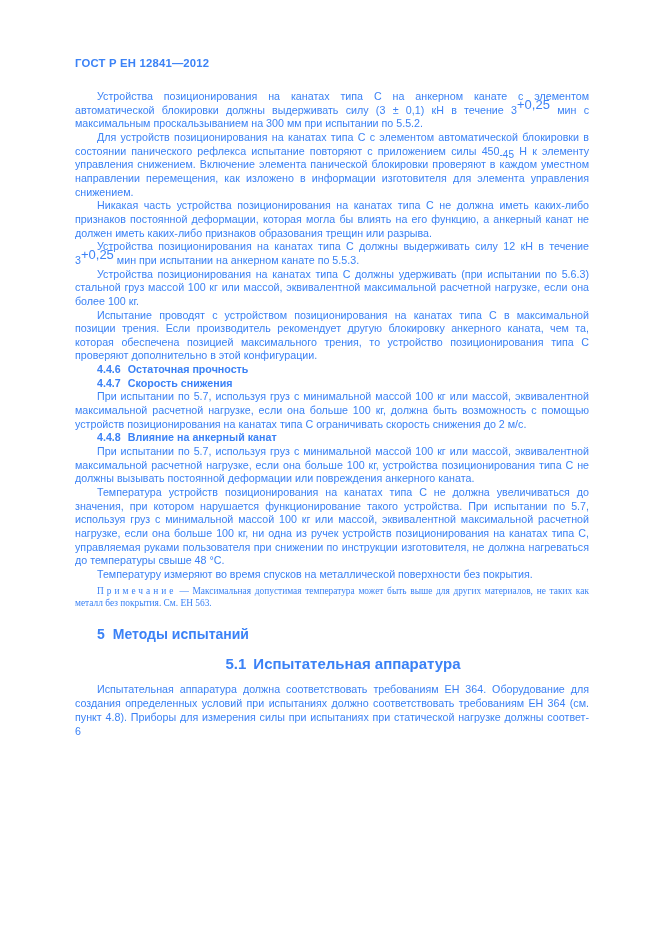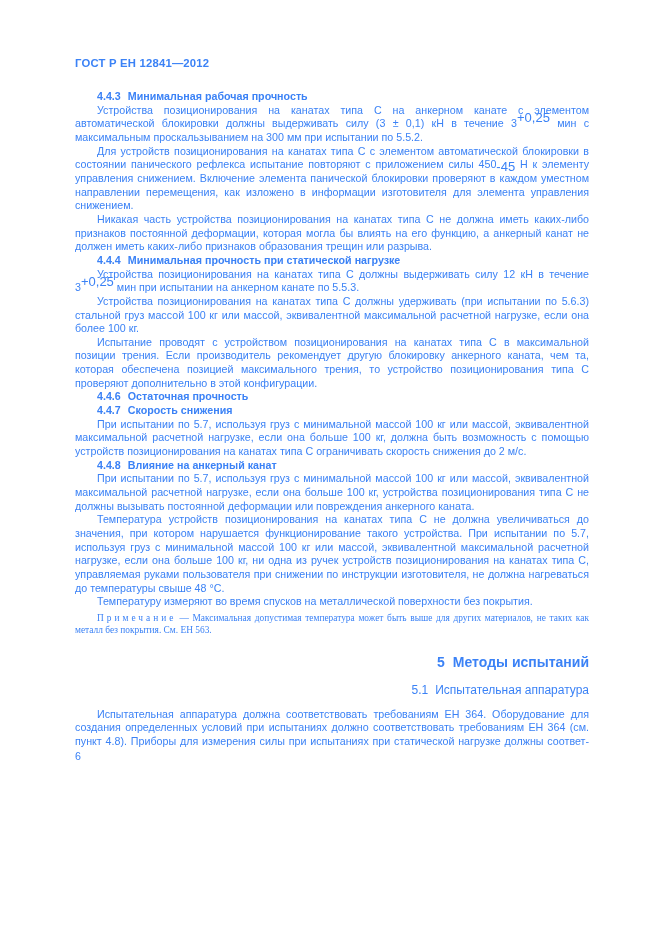--- a/index.html
+++ b/index.html
@@ -31,71 +31,69 @@
     hyphens:auto;
   }
   .h4 { font-weight:bold; text-align:left; }
   .num { margin-right:7px; }
   .sup {
     font-size:13px;
     line-height:0;
     vertical-align:super;
   }
   .sub {
-    font-size:13px;
+    font-size:10px;
     line-height:0;
     vertical-align:sub;
   }
   .note {
     margin:4px 0 2px 0;
     font-size:9.4px;
     line-height:11.9px;
     text-align:justify;
     text-indent:22px;
     font-family:Liberation Serif, serif;
   }
   .note-label { letter-spacing:3px; margin-right:3px; }
   .sec5 {
     margin:17px 0 13px 0;
     font-size:14px;
     font-weight:bold;
-    text-align:right;
+    text-align:left;
     text-indent:22px;
   }
   .sec5 .num { margin-right:8px; }
   .sec51 {
     margin:0 0 11px 0;
-    font-size:12px;
-    font-weight:normal;
-    text-align:right;
+    font-size:15px;
+    font-weight:bold;
+    text-align:center;
     text-indent:22px;
   }
   .justify-last { text-align-last:justify; }
   .page-number {
     margin:1px 0 0 0;
     font-size:10.7px;
     line-height:13.65px;
     text-align:left;
     text-indent:0;
   }
 </style>
 </head>
 <body>
 
 <div class="page">
   <div class="content">
 
     <p class="running-header">ГОСТ Р ЕН 12841—2012</p>
 
-    <p class="b h4"><span class="num">4.4.3</span><span>Минимальная рабочая прочность</span></p>
     <p class="b"><span>Устройства позиционирования на канатах типа С на анкерном канате с элементом автоматической блокировки должны выдерживать силу (3 ± 0,1) кН в течение 3</span><span class="sup">+0,25</span><span> мин с максимальным проскальзыванием на 300 мм при испытании по 5.5.2.</span></p>
     <p class="b"><span>Для устройств позиционирования на канатах типа С с элементом автоматической блокировки в состоянии панического рефлекса испытание повторяют с приложением силы 450</span><span class="sub">-45</span><span> Н к элементу управления снижением. Включение элемента панической блокировки проверяют в каждом уместном направлении перемещения, как изложено в информации изготовителя для элемента управления снижением.</span></p>
     <p class="b">Никакая часть устройства позиционирования на канатах типа С не должна иметь каких-либо признаков постоянной деформации, которая могла бы влиять на его функцию, а анкерный канат не должен иметь каких-либо признаков образования трещин или разрыва.</p>
 
-    <p class="b h4"><span class="num">4.4.4</span><span>Минимальная прочность при статической нагрузке</span></p>
     <p class="b"><span>Устройства позиционирования на канатах типа С должны выдерживать силу 12 кН в течение 3</span><span class="sup">+0,25</span><span> мин при испытании на анкерном канате по 5.5.3.</span></p>
 
     <p class="b">Устройства позиционирования на канатах типа С должны удерживать (при испытании по 5.6.3) стальной груз массой 100 кг или массой, эквивалентной максимальной расчетной нагрузке, если она более 100 кг.</p>
     <p class="b">Испытание проводят с устройством позиционирования на канатах типа С в максимальной позиции трения. Если производитель рекомендует другую блокировку анкерного каната, чем та, которая обеспечена позицией максимального трения, то устройство позиционирования типа С проверяют дополнительно в этой конфигурации.</p>
 
     <p class="b h4"><span class="num">4.4.6</span><span>Остаточная прочность</span></p>
 
     <p class="b h4"><span class="num">4.4.7</span><span>Скорость снижения</span></p>
     <p class="b">При испытании по 5.7, используя груз с минимальной массой 100 кг или массой, эквивалентной максимальной расчетной нагрузке, если она больше 100 кг, должна быть возможность с помощью устройств позиционирования на канатах типа С ограничивать скорость снижения до 2 м/с.</p>
 

